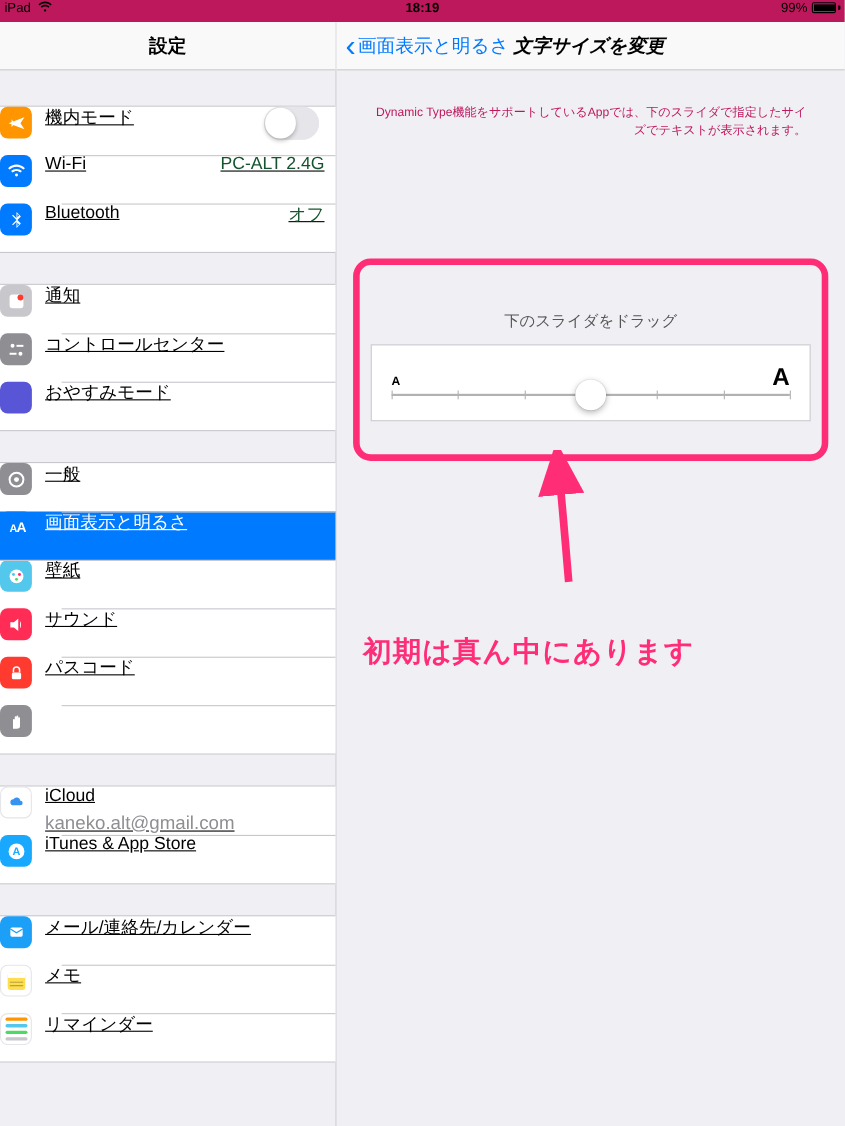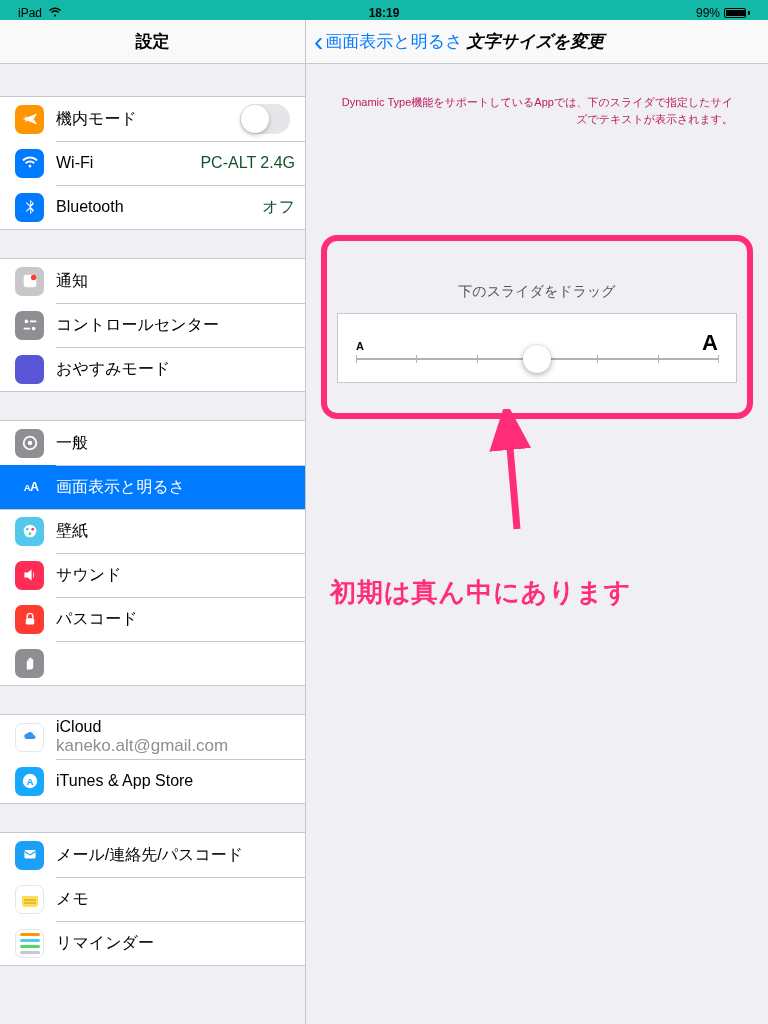--- a/index.html
+++ b/index.html
@@ -1,35 +1,35 @@
 <!DOCTYPE html>
 <html><head>
 <meta charset="utf-8">
 <style>
 * { margin: 0; padding: 0; box-sizing: border-box; font-family: -apple-system, "Helvetica Neue", sans-serif; }
 body { width: 768px; height: 1024px; background: #efeff4; overflow: hidden; }
 
-.status-bar { height: 20px; background: #14b8a6; display: flex; align-items: flex-end; justify-content: space-between; padding: 0 18px; font-size: 12px; }
+.status-bar { height: 20px; background: #be185d; display: flex; align-items: flex-start; justify-content: space-between; padding: 0 4px; font-size: 12px; }
 .status-left { display: flex; align-items: center; gap: 6px; }
 .status-center { position: absolute; left: 50%; transform: translateX(-50%); font-weight: 600; }
 .status-right { display: flex; align-items: center; gap: 4px; }
 .wifi-icon svg { width: 14px; height: 10px; }
 .battery-icon { display: flex; align-items: center; gap: 2px; }
 .battery-body { width: 22px; height: 10px; border: 1px solid #000; border-radius: 2px; position: relative; }
 .battery-fill { position: absolute; left: 1px; top: 1px; bottom: 1px; width: 95%; background: #000; }
 .battery-tip { width: 2px; height: 4px; background: #000; border-radius: 0 1px 1px 0; }
 
 .main { display: flex; height: calc(1024px - 20px); }
 
 .sidebar { width: 306px; background: #efeff4; border-right: 1px solid #c8c7cc; display: flex; flex-direction: column; }
 .sidebar-header { height: 44px; background: #f9f9f9; border-bottom: 1px solid #c8c7cc; display: flex; align-items: center; justify-content: center; font-size: 17px; font-weight: bold; }
 
 .section { margin-top: 28px; background: #fff; border-top: 1px solid #c8c7cc; border-bottom: 1px solid #c8c7cc; }
 .section:first-of-type { margin-top: 32px; }
-.row { height: 44px; display: flex; align-items: center; padding-left: 15px; position: relative; }
+.row { height: 44px; display: flex; position: relative; text-decoration: underline; }
 .row + .row::before { content: ""; position: absolute; top: 0; left: 56px; right: 0; height: 1px; background: #c8c7cc; }
 .row.selected { background: #007aff; color: #fff; }
 .row.selected + .row::before { left: 0; }
 .icon-box { width: 29px; height: 29px; border-radius: 7px; display: flex; align-items: center; justify-content: center; margin-right: 12px; flex-shrink: 0; }
 .row-label { flex: 1; font-size: 16px; }
 .row-value { color: #14532d; font-size: 16px; margin-right: 10px; }
 .row-sub { font-size: 17px; color: #8e8e93; }
 .row-labels { display: flex; flex-direction: column; }
 
 .toggle { width: 50px; height: 30px; background: #e5e5ea; border-radius: 15px; position: relative; margin-right: 15px; box-shadow: inset 0 0 0 1.5px #e5e5ea; }
@@ -225,21 +225,21 @@
           </div>
         </div>
         <div class="section">
           <div class="row">
             <div class="icon-box" style="background:#1c9ff6">
               <svg viewBox="0 0 20 20" width="18" height="14">
                 <rect x="2" y="3" width="16" height="12" rx="2" fill="#fff"></rect>
                 <path d="M2 5l8 5 8-5" stroke="#1c9ff6" fill="none" stroke-width="1.5"></path>
               </svg>
             </div>
-            <span class="row-label">メール/連絡先/パスコード</span>
+            <span class="row-label">メール/連絡先/カレンダー</span>
           </div>
           <div class="row">
             <div class="icon-box" style="background:#fff;border:1px solid #e5e5ea">
               <svg viewBox="0 0 20 20" width="20" height="20">
                 <rect x="2" y="2" width="16" height="16" rx="3" fill="#fedd4e"></rect>
                 <rect x="2" y="2" width="16" height="5" fill="#fff"></rect>
                 <line x1="4" y1="11" x2="16" y2="11" stroke="#b8a03a"></line>
                 <line x1="4" y1="14" x2="16" y2="14" stroke="#b8a03a"></line>
               </svg>
             </div>

